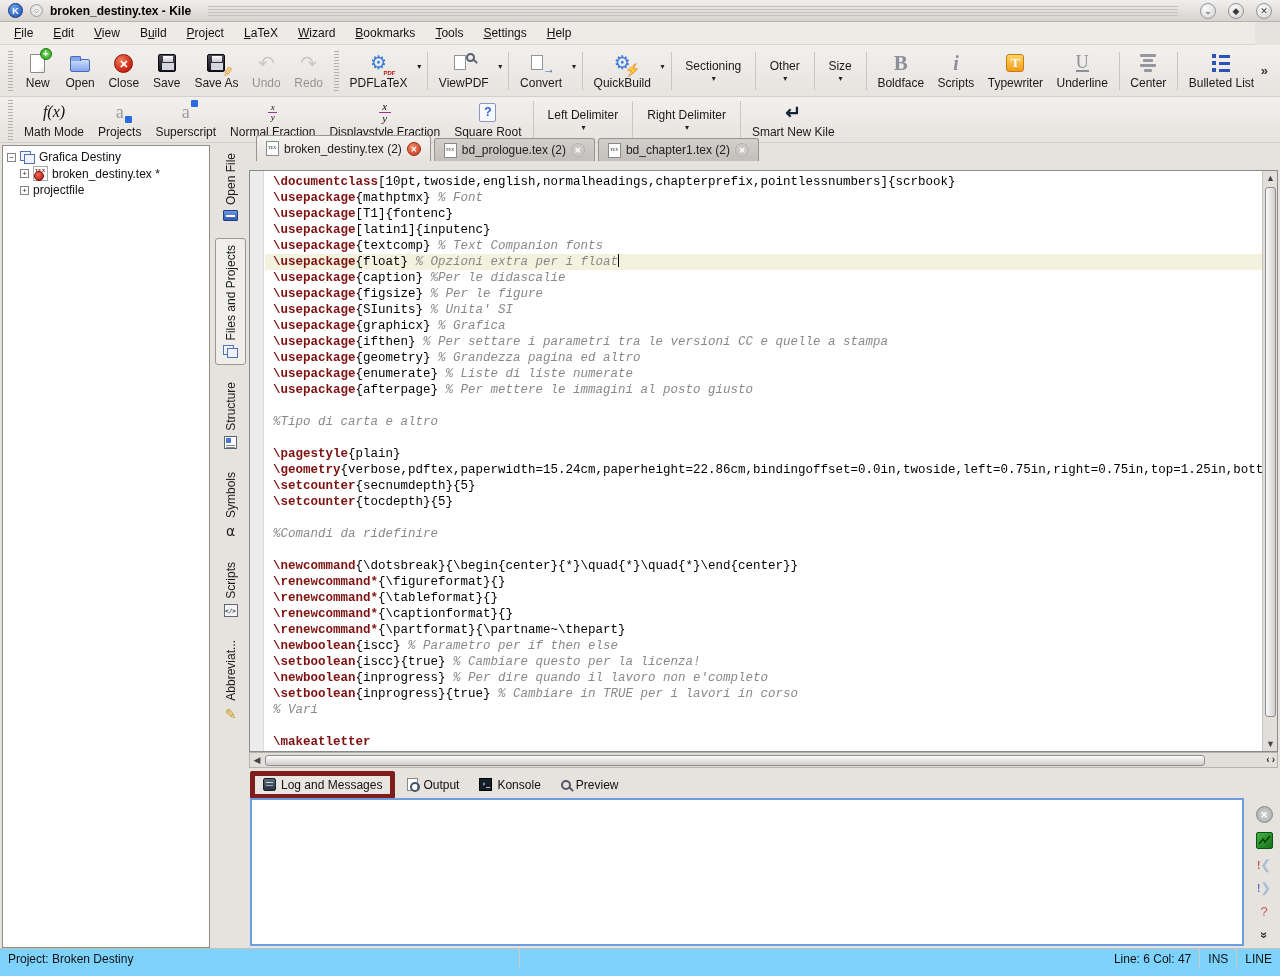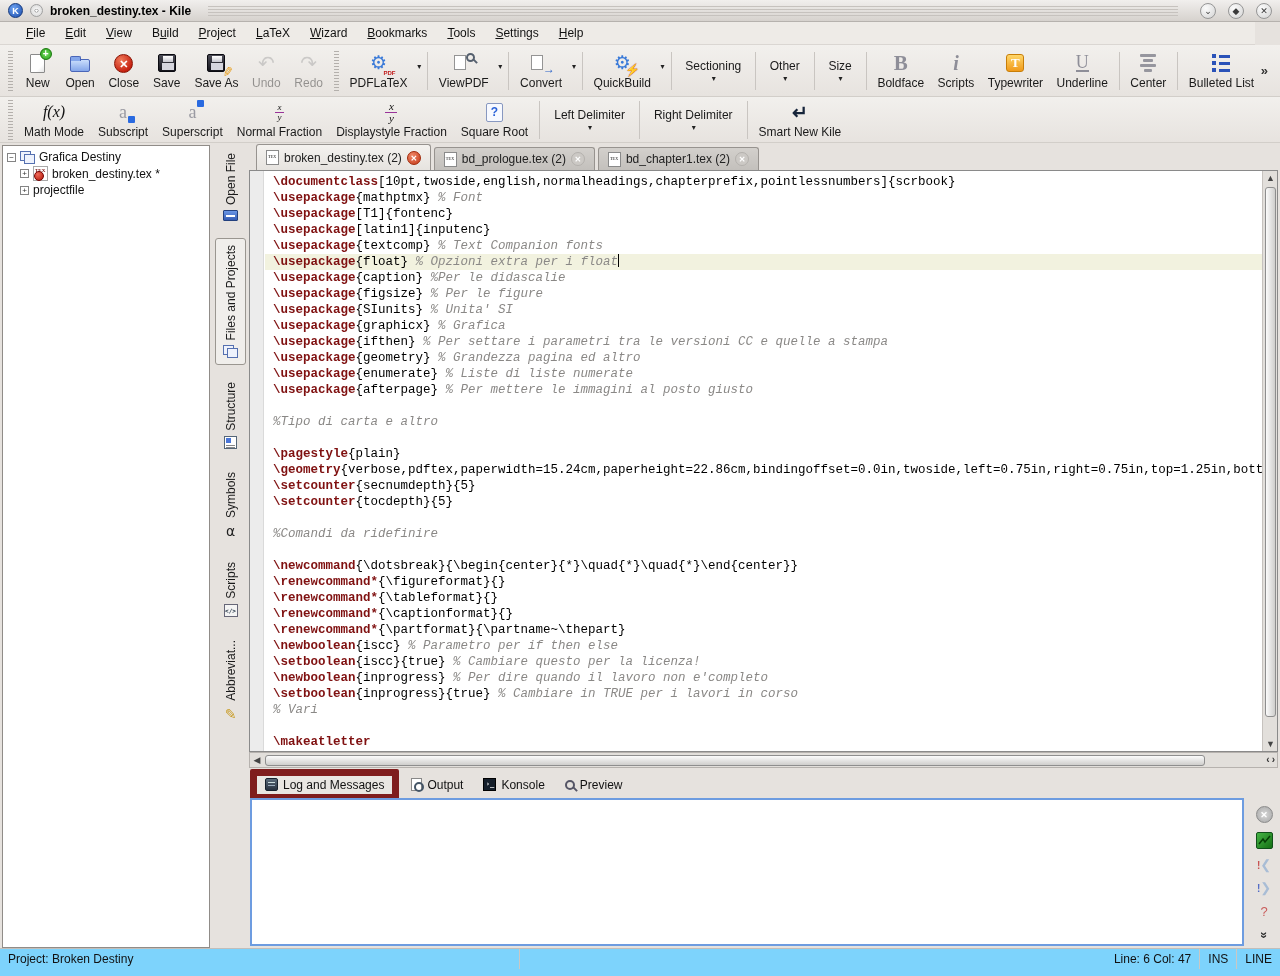--- a/index.html
+++ b/index.html
@@ -13,21 +13,21 @@
     color:#fff;font:bold 9px/15px "Liberation Sans";text-align:center;border:1px solid #12377c}
   .mini-btn{width:13px;height:13px;border-radius:50%;background:radial-gradient(#fdfdfd,#d2d2d2);
     border:1px solid #a0a0a0;font:8px/11px "Liberation Sans";text-align:center;color:#555}
   #win-title{font-weight:bold;font-size:12px;color:#000;white-space:nowrap}
   .stripes{flex:1;height:10px;margin:0 10px;background:repeating-linear-gradient(to bottom,#c6c2be 0 1px,transparent 1px 3px)}
   .wbtn{width:16px;height:16px;border-radius:50%;background:radial-gradient(circle at 35% 30%,#fbfbfb,#d4d4d4);
     border:1px solid #969696;display:flex;align-items:center;justify-content:center;
     font-size:9px;color:#3a3a3a;margin-left:5px}
   
   #menubar{position:absolute;left:0;top:22px;width:1255px;height:23px;background:#eeebe7;
-    border-bottom:1px solid #dad6d2;display:flex;align-items:center;padding-left:16px}
+    border-bottom:1px solid #dad6d2;display:flex;align-items:center;padding-left:4px}
   .menu-item{padding:3px 10px;white-space:nowrap;cursor:default}
   
   #tb1{position:absolute;left:0;top:45px;width:1280px;height:52px}
   #tb2{position:absolute;left:0;top:97px;width:1280px;height:46px}
   .tbar{background:linear-gradient(#f2f0ed,#e7e3df);border-bottom:1px solid #d2cec9;
     display:flex;align-items:center;padding:0 4px}
   .handle{width:5px;height:40px;margin:0 4px;
     background:repeating-linear-gradient(to bottom,#b4b0ac 0 1px,transparent 1px 3px)}
   .sep{width:1px;height:38px;background:#c9c5c1;margin:0 4px}
   .tbtn{display:flex;flex-direction:column;align-items:center;justify-content:center;gap:1px;
@@ -111,21 +111,21 @@
   .book{width:15px;height:11px;background:linear-gradient(#6a96e6,#355cb4);border:1px solid #23407e;border-radius:1px;position:relative}
   .book::after{content:"";position:absolute;left:2px;top:4px;right:2px;height:2px;background:#fff}
   .structic{width:13px;height:13px;border:1px solid #567;background:#fff;position:relative}
   .structic::before{content:"";position:absolute;left:1px;top:1px;width:5px;height:5px;background:#4a76d8}
   .structic::after{content:"";position:absolute;left:1px;bottom:2px;right:1px;height:1px;background:#888;box-shadow:0 2px 0 #888}
   .alpha{font-size:14px;color:#222;font-family:"DejaVu Sans",sans-serif}
   .scriptic{width:14px;height:13px;border:1px solid #667;background:#f4f4f4;
     font:bold 6px/11px "DejaVu Sans Mono",monospace;text-align:center;color:#234}
   .pencil{font-size:14px;color:#c89a20}
   
-  #etabs{position:absolute;left:249px;top:143px;width:1029px;height:27px;display:flex;
+  #etabs{position:absolute;left:249px;top:134px;width:1029px;height:27px;display:flex;
     align-items:flex-end;gap:3px;padding-left:7px}
   .etab{display:flex;align-items:center;gap:5px;padding:0 9px;height:23px;font-size:12px;
     background:linear-gradient(#d3d0cc,#c3c0bc);border:1px solid #97938f;border-bottom:none;
     border-radius:3px 3px 0 0;color:#222;white-space:nowrap}
   .etab.act{background:linear-gradient(#f4f2ef,#e6e3df);height:26px}
   .texic{width:13px;height:15px;background:#fff;border:1px solid #8a8a8a;position:relative;flex:none}
   .texic::before{content:"TEX";position:absolute;left:1px;top:3px;font:bold 4px/5px "Liberation Serif";color:#555}
   .tclose{width:14px;height:14px;border-radius:50%;font:bold 8px/13px "Liberation Sans";
     text-align:center;color:#fff;flex:none}
   .etab.act .tclose{background:radial-gradient(circle at 35% 30%,#f08868,#c43818);border:1px solid #a02808}
@@ -148,21 +148,21 @@
     background:linear-gradient(90deg,#fbfbfb,#cfcecc)}
   #hscroll{position:absolute;left:249px;top:752px;width:1029px;height:16px;background:#e2dfdb;
     border:1px solid #b6b2ae;display:flex;align-items:center}
   .harrow{width:14px;text-align:center;font:9px/14px "Liberation Sans";color:#444;flex:none}
   .hthumb{width:940px;height:11px;margin-left:1px;border:1px solid #8e8e8e;border-radius:3px;
     background:linear-gradient(#fbfbfb,#cfcecc)}
   .hpair{margin-left:auto;display:flex;gap:2px;padding-right:2px;font:bold 10px/14px "Liberation Sans";color:#333}
   
   #btabs{position:absolute;left:250px;top:773px;height:23px;display:flex;align-items:center;gap:4px;font-size:12px}
   .btab{display:flex;align-items:center;gap:5px;padding:2px 8px;border-radius:2px;white-space:nowrap}
-  .btab.sel{border:7px solid #7f1d1d;background:#e9e6e2}
+  .btab.sel{border:5px solid #7f1d1d;background:#e9e6e2}
   .logic{width:13px;height:13px;background:linear-gradient(#5a6a7a,#27313f);border:1px solid #16202c;border-radius:2px;position:relative}
   .logic::after{content:"";position:absolute;left:2px;top:3px;right:2px;height:1px;background:#cdd;box-shadow:0 3px 0 #9ab}
   .outic{width:11px;height:13px;background:#fff;border:1px solid #888;position:relative}
   .outic::after{content:"";position:absolute;right:-3px;bottom:-2px;width:6px;height:6px;border:2px solid #456;border-radius:50%}
   .konic{width:13px;height:13px;background:#141e2a;border:1px solid #000;color:#fff;font:bold 7px/11px "DejaVu Sans Mono",monospace;text-align:center}
   .mag2{width:10px;height:10px;border:2px solid #556;border-radius:50%;position:relative}
   .mag2::after{content:"";position:absolute;width:6px;height:2px;background:#556;transform:rotate(45deg);right:-5px;bottom:-2px}
   #msgbox{position:absolute;left:250px;top:798px;width:994px;height:148px;background:#fff;border:2px solid #6d9ce0}
   
   #rcol{position:absolute;left:1251px;top:806px;width:26px;display:flex;flex-direction:column;align-items:center;gap:9px}
@@ -361,21 +361,21 @@
   <div class="tbtn">
     <span class="ic">
         <span class="fx">f(x)</span>
       </span>
     <span class="lbl">Math Mode</span>
     </div>
   <div class="tbtn">
     <span class="ic">
         <span class="aletter">a<span class="bb sub"></span></span>
       </span>
-    <span class="lbl">Subscript</span>
+    <span class="lbl">Projects</span>
     </div>
   <div class="tbtn">
     <span class="ic">
         <span class="aletter">a<span class="bb sup"></span></span>
       </span>
     <span class="lbl">Superscript</span>
     </div>
   <div class="tbtn">
     <span class="ic">
       <span class="frac n">

